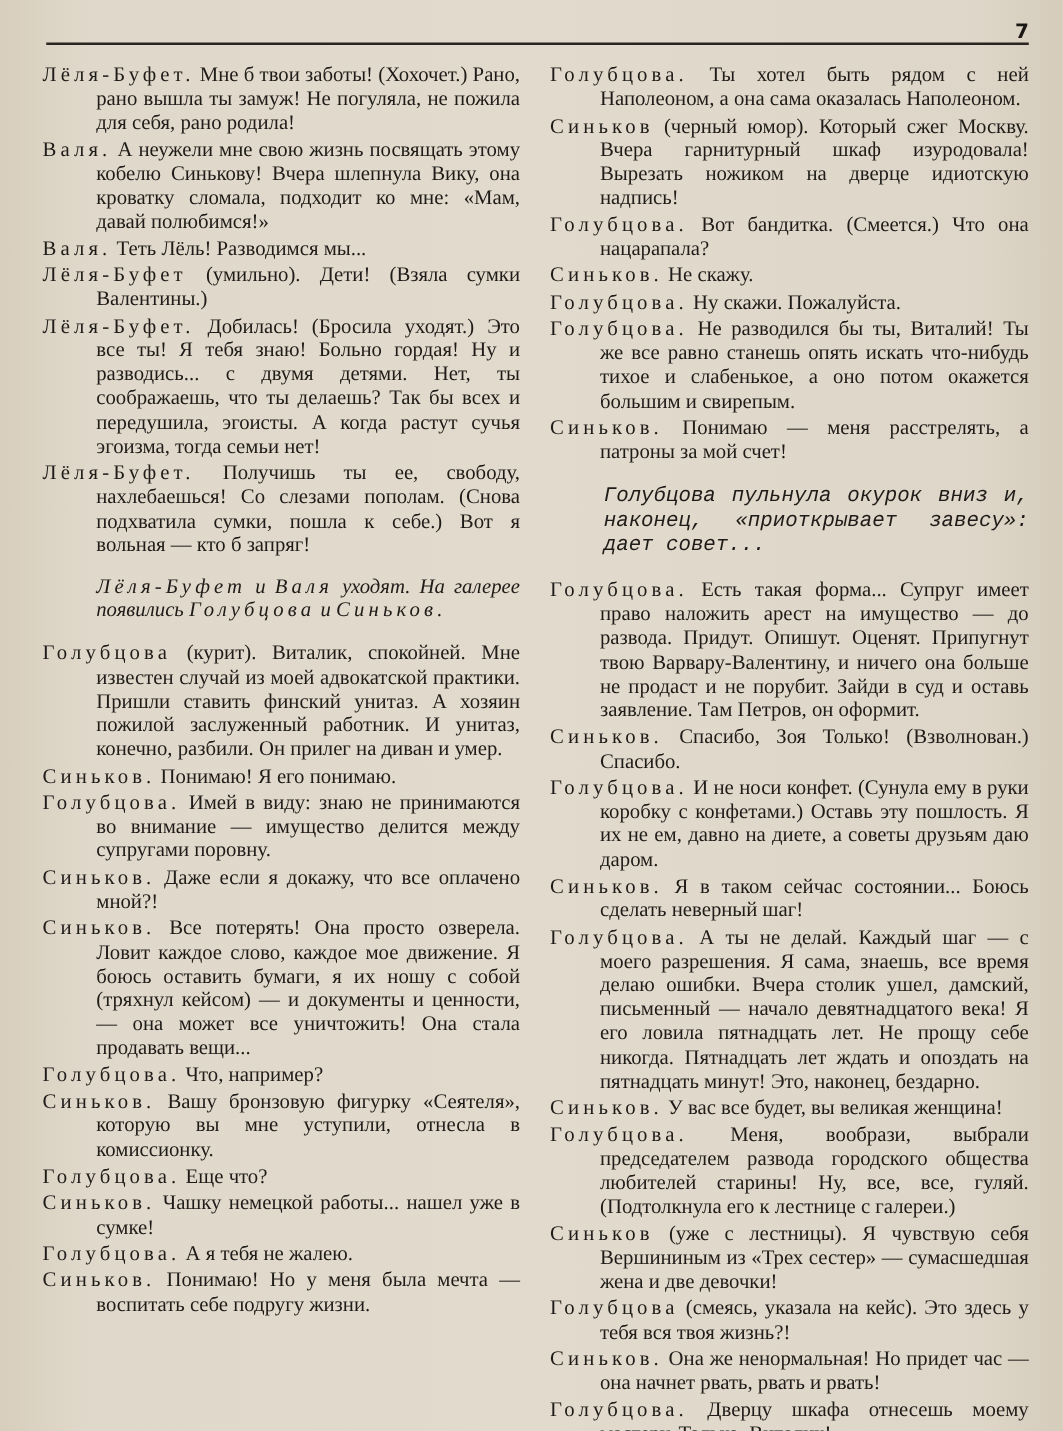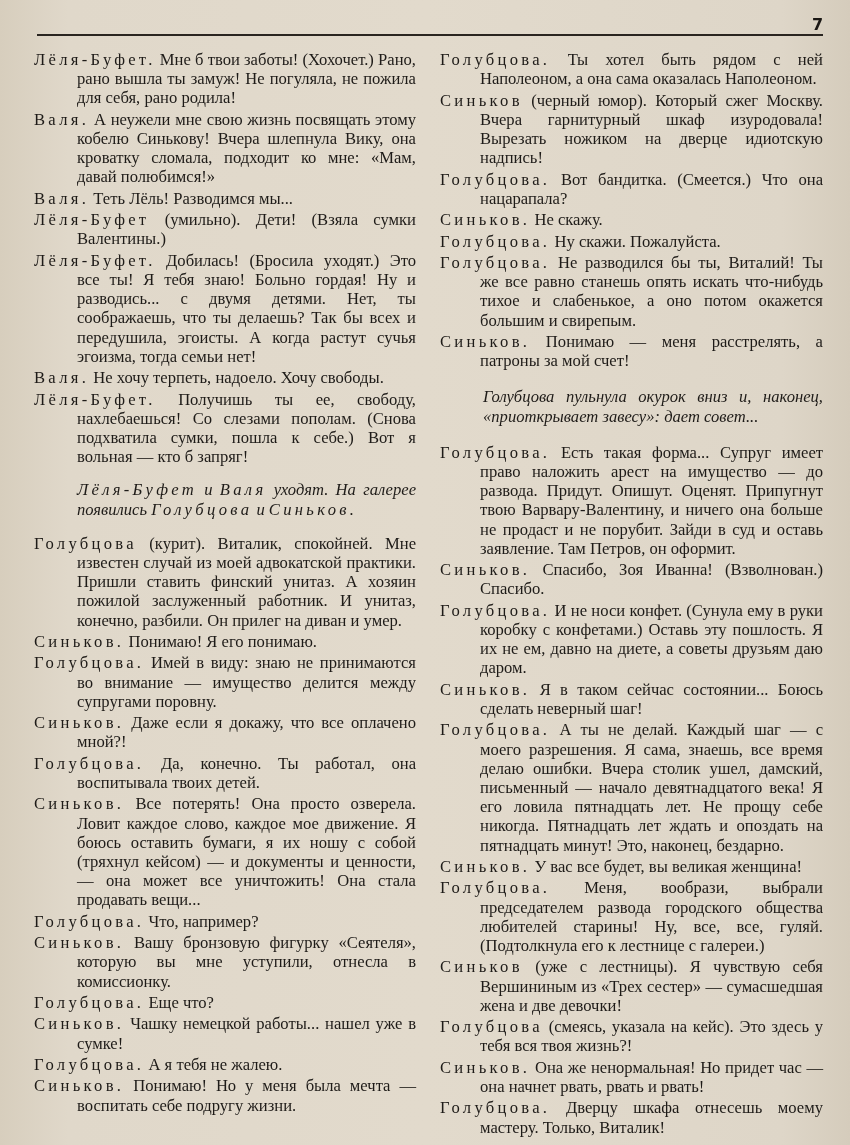--- a/index.html
+++ b/index.html
@@ -32,46 +32,44 @@
     padding-left: 43px; text-indent: -43px;
   }
   .col.right .entry { padding-left: 40px; text-indent: -40px; }
   .speaker { letter-spacing: 3.3px; }
   .dir { }
   .stage {
     font-style: italic;
     margin: 14px 0 15px 43px;
     text-indent: 0;
   }
-  .col.right .stage { margin-top: 17px; margin-bottom: 17px; }
+  .col.right .stage { margin-top: 17px; margin-bottom: 17px; font-family: Liberation Mono, monospace; }
   .stage .sp { letter-spacing: 3.3px; }
 </style>
 </head>
 <body>
 
 <div>
   <div class="page-number">7</div>
   <div class="rule"></div>
 
   <div class="col left">
     <p class="entry"><span class="speaker">Лёля-Буфет.</span><span> Мне б твои заботы! </span><span class="dir">(Хохочет.)</span><span> Рано, рано вышла ты замуж! Не погуляла, не пожила для себя, рано родила!</span></p>
     <p class="entry"><span class="speaker">Валя.</span><span> А неужели мне свою жизнь посвящать этому кобелю Синькову! Вчера шлепнула Вику, она кроватку сломала, подходит ко мне: «Мам, давай полюбимся!»</span></p>
     <p class="entry"><span class="speaker">Валя.</span><span> Теть Лёль! Разводимся мы...</span></p>
     <p class="entry"><span class="speaker">Лёля-Буфет</span><span class="dir"> (умильно)</span><span>. Дети! </span><span class="dir">(Взяла сумки Валентины.)</span></p>
     <p class="entry"><span class="speaker">Лёля-Буфет.</span><span> Добилась! </span><span class="dir">(Бросила уходят.)</span><span> Это все ты! Я тебя знаю! Больно гордая! Ну и разводись... с двумя детями. Нет, ты соображаешь, что ты делаешь? Так бы всех и передушила, эгоисты. А когда растут сучья эгоизма, тогда семьи нет!</span></p>
-    <p class="entry"><span class="speaker">Валя.</span><span> Не хочу терпеть, надоело. Хочу свободы.</span></p>
     <p class="entry"><span class="speaker">Лёля-Буфет.</span><span> Получишь ты ее, свободу, нахлебаешься! Со слезами пополам. </span><span class="dir">(Снова подхватила сумки, пошла к себе.)</span><span> Вот я вольная — кто б запряг!</span></p>
 
     <p class="stage"><span class="sp">Лёля-Буфет</span><span> и </span><span class="sp">Валя</span><span> уходят. На галерее появились </span><span class="sp">Голубцова</span><span> и </span><span class="sp">Синьков</span><span>.</span></p>
 
     <p class="entry"><span class="speaker">Голубцова</span><span class="dir"> (курит)</span><span>. Виталик, спокойней. Мне известен случай из моей адвокатской практики. Пришли ставить финский унитаз. А хозяин пожилой заслуженный работник. И унитаз, конечно, разбили. Он прилег на диван и умер.</span></p>
     <p class="entry"><span class="speaker">Синьков.</span><span> Понимаю! Я его понимаю.</span></p>
     <p class="entry"><span class="speaker">Голубцова.</span><span> Имей в виду: знаю не принимаются во внимание — имущество делится между супругами поровну.</span></p>
     <p class="entry"><span class="speaker">Синьков.</span><span> Даже если я докажу, что все оплачено мной?!</span></p>
-    <p class="entry"><span class="speaker">Голубцова.</span><span> Да, конечно. Ты работал, она воспитывала твоих детей.</span></p>
     <p class="entry"><span class="speaker">Синьков.</span><span> Все потерять! Она просто озверела. Ловит каждое слово, каждое мое движение. Я боюсь оставить бумаги, я их ношу с собой </span><span class="dir">(тряхнул кейсом)</span><span> — и документы и ценности, — она может все уничтожить! Она стала продавать вещи...</span></p>
     <p class="entry"><span class="speaker">Голубцова.</span><span> Что, например?</span></p>
     <p class="entry"><span class="speaker">Синьков.</span><span> Вашу бронзовую фигурку «Сеятеля», которую вы мне уступили, отнесла в комиссионку.</span></p>
     <p class="entry"><span class="speaker">Голубцова.</span><span> Еще что?</span></p>
     <p class="entry"><span class="speaker">Синьков.</span><span> Чашку немецкой работы... нашел уже в сумке!</span></p>
     <p class="entry"><span class="speaker">Голубцова.</span><span> А я тебя не жалею.</span></p>
     <p class="entry"><span class="speaker">Синьков.</span><span> Понимаю! Но у меня была мечта — воспитать себе подругу жизни.</span></p>
 
   </div>
 
@@ -80,21 +78,21 @@
     <p class="entry"><span class="speaker">Синьков</span><span class="dir"> (черный юмор)</span><span>. Который сжег Москву. Вчера гарнитурный шкаф изуродовала! Вырезать ножиком на дверце идиотскую надпись!</span></p>
     <p class="entry"><span class="speaker">Голубцова.</span><span> Вот бандитка. </span><span class="dir">(Смеется.)</span><span> Что она нацарапала?</span></p>
     <p class="entry"><span class="speaker">Синьков.</span><span> Не скажу.</span></p>
     <p class="entry"><span class="speaker">Голубцова.</span><span> Ну скажи. Пожалуйста.</span></p>
     <p class="entry"><span class="speaker">Голубцова.</span><span> Не разводился бы ты, Виталий! Ты же все равно станешь опять искать что-нибудь тихое и слабенькое, а оно потом окажется большим и свирепым.</span></p>
     <p class="entry"><span class="speaker">Синьков.</span><span> Понимаю — меня расстрелять, а патроны за мой счет!</span></p>
 
     <p class="stage">Голубцова пульнула окурок вниз и, наконец, «приоткрывает завесу»: дает совет...</p>
 
     <p class="entry"><span class="speaker">Голубцова.</span><span> Есть такая форма... Супруг имеет право наложить арест на имущество — до развода. Придут. Опишут. Оценят. Припугнут твою Варвару-Валентину, и ничего она больше не продаст и не порубит. Зайди в суд и оставь заявление. Там Петров, он оформит.</span></p>
-    <p class="entry"><span class="speaker">Синьков.</span><span> Спасибо, Зоя Иванна! </span><span class="dir">(Взволнован.)</span><span> Спасибо.</span></p>
+    <p class="entry"><span class="speaker">Синьков.</span><span> Спасибо, Зоя Только! </span><span class="dir">(Взволнован.)</span><span> Спасибо.</span></p>
     <p class="entry"><span class="speaker">Голубцова.</span><span> И не носи конфет. </span><span class="dir">(Сунула ему в руки коробку с конфетами.)</span><span> Оставь эту пошлость. Я их не ем, давно на диете, а советы друзьям даю даром.</span></p>
     <p class="entry"><span class="speaker">Синьков.</span><span> Я в таком сейчас состоянии... Боюсь сделать неверный шаг!</span></p>
     <p class="entry"><span class="speaker">Голубцова.</span><span> А ты не делай. Каждый шаг — с моего разрешения. Я сама, знаешь, все время делаю ошибки. Вчера столик ушел, дамский, письменный — начало девятнадцатого века! Я его ловила пятнадцать лет. Не прощу себе никогда. Пятнадцать лет ждать и опоздать на пятнадцать минут! Это, наконец, бездарно.</span></p>
     <p class="entry"><span class="speaker">Синьков.</span><span> У вас все будет, вы великая женщина!</span></p>
     <p class="entry"><span class="speaker">Голубцова.</span><span> Меня, вообрази, выбрали председателем развода городского общества любителей старины! Ну, все, все, гуляй. </span><span class="dir">(Подтолкнула его к лестнице с галереи.)</span></p>
     <p class="entry"><span class="speaker">Синьков</span><span class="dir"> (уже с лестницы)</span><span>. Я чувствую себя Вершининым из «Трех сестер» — сумасшедшая жена и две девочки!</span></p>
     <p class="entry"><span class="speaker">Голубцова</span><span class="dir"> (смеясь, указала на кейс)</span><span>. Это здесь у тебя вся твоя жизнь?!</span></p>
     <p class="entry"><span class="speaker">Синьков.</span><span> Она же ненормальная! Но придет час — она начнет рвать, рвать и рвать!</span></p>
     <p class="entry"><span class="speaker">Голубцова.</span><span> Дверцу шкафа отнесешь моему мастеру. Только, Виталик!</span></p>
 

